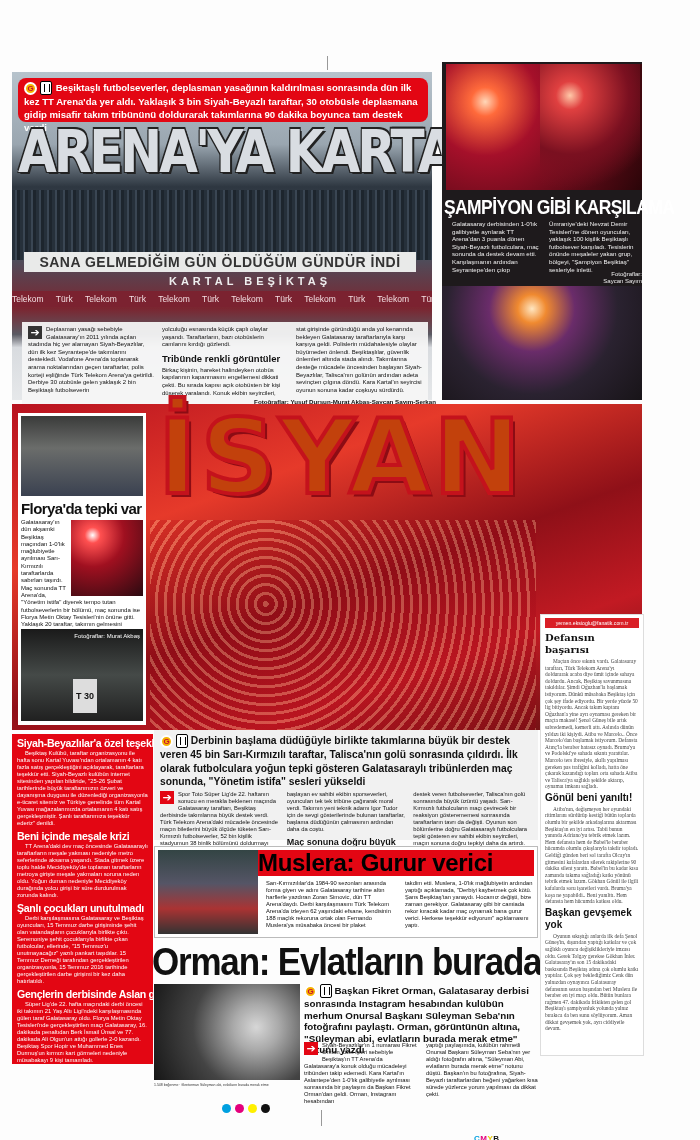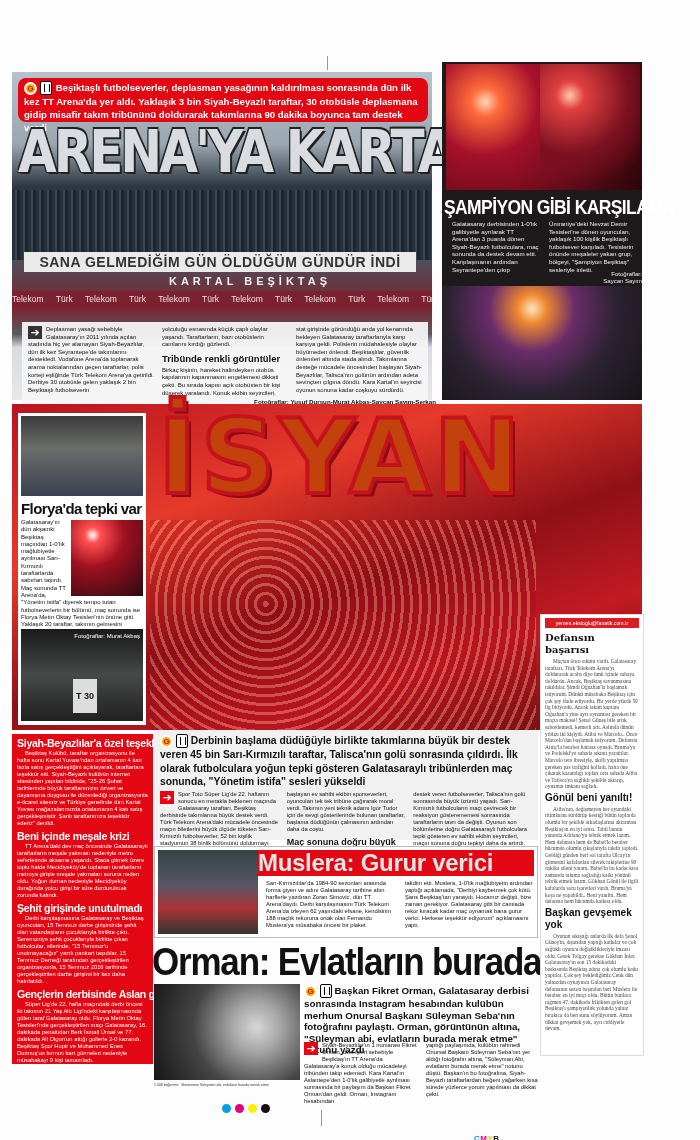--- a/index.html
+++ b/index.html
@@ -50,21 +50,21 @@
 .red-h{font-weight:bold;font-size:10.6px;letter-spacing:-.3px;line-height:13px;white-space:nowrap}
 .red-p{font-size:5.8px;line-height:7px;margin-bottom:3px;text-indent:8px}
 
 #derby-box{left:154px;top:730px;width:384px;height:110px;background:rgba(240,240,240,.96);padding:4px 6px}
 #derby-deck{font-weight:bold;font-size:10.3px;line-height:13.3px;color:#111}
 #derby-body{display:flex;gap:8px;font-size:5.8px;line-height:7px;margin-top:3px}
 #derby-body .col{flex:1}
 
 #muslera{left:154px;top:846px;width:384px;height:92px;background:#fff;border:1px solid #bbb;padding:3px}
 #muslera-photo{float:left;width:100px;height:84px;background:linear-gradient(180deg,#344 0,#556 40%,#a33 70%,#333 100%)}
-#muslera-head{margin-left:43px;height:26px;background:#e30613;color:#e5e5e5;font-weight:bold;font-size:24px;line-height:26px;padding-left:6px;letter-spacing:-.3px;white-space:nowrap}
+#muslera-head{margin-left:43px;height:26px;background:#e30613;color:#000000;font-weight:bold;font-size:24px;line-height:26px;padding-left:6px;letter-spacing:-.3px;white-space:nowrap}
 #muslera-body{margin-left:108px;display:flex;gap:10px;font-size:5.8px;line-height:7px;margin-top:4px}
 #muslera-body .col{flex:1}
 
 #orman-head{left:152px;top:938px;width:390px;font-weight:bold;font-size:35px;letter-spacing:-1.2px;line-height:44px;white-space:nowrap;transform:scaleY(1.1);transform-origin:top left}
 #orman-photo{left:154px;top:984px;width:146px;height:96px;background:radial-gradient(circle at 70% 45%,#d7d7d7 0,#a9a9a9 20%,#444 55%,#161616 100%)}
 #orman-caption{left:154px;top:1083px;width:146px;font-size:3.5px;line-height:5px;color:#333}
 #orman-deck{left:304px;top:984px;width:236px;font-weight:bold;font-size:9.8px;line-height:11.6px}
 #orman-body{left:304px;top:1042px;width:236px;display:flex;gap:8px;font-size:5.8px;line-height:7px}
 #orman-body .col{flex:1}
 
@@ -143,21 +143,21 @@
     <div style="position:absolute;left:52px;top:50px;background:#ddd;color:#111;font-size:9px;font-weight:bold;padding:12px 3px">T 30</div>
   </div>
   <div id="florya-credit">Fotoğraflar: Murat Akbaş</div>
 </div>
 
 <div id="red-col" class="abs">
   <div class="red-h">Siyah-Beyazlılar'a özel teşekkür</div>
   <div class="red-p">Beşiktaş Kulübü, taraftar organizasyonu ile hafta sonu Kartal Yuvası'ndan ortalamanın 4 katı fazla satış gerçekleştiğini açıklayarak, taraftarlara teşekkür etti. Siyah-Beyazlı kulübün internet sitesinden yapılan bildiride, "25-26 Şubat tarihlerinde büyük taraftarımızın özveri ve dayanışma duygusu ile düzenlediği organizasyonla e-ticaret sitemiz ve Türkiye genelinde tüm Kartal Yuvası mağazalarımızda ortalamanın 4 katı satış gerçekleşmiştir. Şanlı taraftarımıza teşekkür ederiz" denildi.</div>
   <div class="red-h">Beni içinde meşale krizi</div>
   <div class="red-p">TT Arena'daki dev maç öncesinde Galatasaraylı taraftarların meşale yakması nedeniyle metro seferlerinde aksama yaşandı. Stada gitmek üzere toplu halde Mecidiyeköy'de toplanan taraftarların metroya girişte meşale yakmaları soruna neden oldu. Yoğun duman nedeniyle Mecidiyeköy durağında yolcu girişi bir süre durdurulmak zorunda kalındı.</div>
-  <div class="red-h">Şehit girişinde unutulmadı</div>
+  <div class="red-h">Şanlı çocukları unutulmadı</div>
   <div class="red-p">Derbi karşılaşmasına Galatasaray ve Beşiktaş oyuncuları, 15 Temmuz darbe girişiminde şehit olan vatandaşların çocuklarıyla birlikte çıktı. Seremoniye şehit çocuklarıyla birlikte çıkan futbolcular, ellerinde, "15 Temmuz'u unutmayacağız" yazılı pankart taşıdılar. 15 Temmuz Derneği tarafından gerçekleştirilen organizasyonla, 15 Temmuz 2016 tarihinde gerçekleştirilen darbe girişimi bir kez daha hatırlatıldı.</div>
   <div class="red-h">Gençlerin derbisinde Aslan güldü</div>
   <div class="red-p">Süper Lig'de 22. hafta maçındaki derbi öncesi iki takımın 21 Yaş Altı Ligi'ndeki karşılaşmasında gülen taraf Galatasaray oldu. Florya Metin Oktay Tesisleri'nde gerçekleştirilen maçı Galatasaray, 16. dakikada penaltıdan Berk İsmail Ünsal ve 77. dakikada Ali Olgun'un attığı gollerle 2-0 kazandı. Beşiktaş Spor Hopir ve Muhammed Enes Durmuş'un kırmızı kart görmeleri nedeniyle müsabakayı 9 kişi tamamladı.</div>
 </div>
 
 <div id="derby-box" class="abs">
   <div id="derby-deck">
     <span class="gs-logo">G</span>
     <span class="bjk-logo"></span>
     <span>Derbinin başlama düdüğüyle birlikte takımlarına büyük bir destek veren 45 bin Sarı-Kırmızılı taraftar, Talisca'nın golü sonrasında çıldırdı. İlk olarak futbolculara yoğun tepki gösteren Galatasaraylı tribünlerden maç sonunda, "Yönetim istifa" sesleri yükseldi</span>

